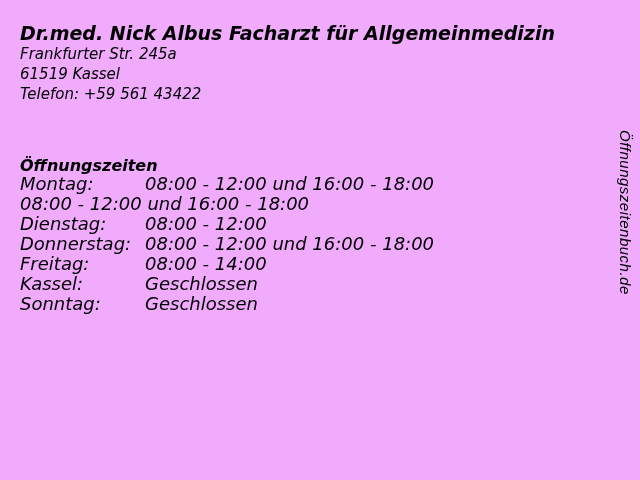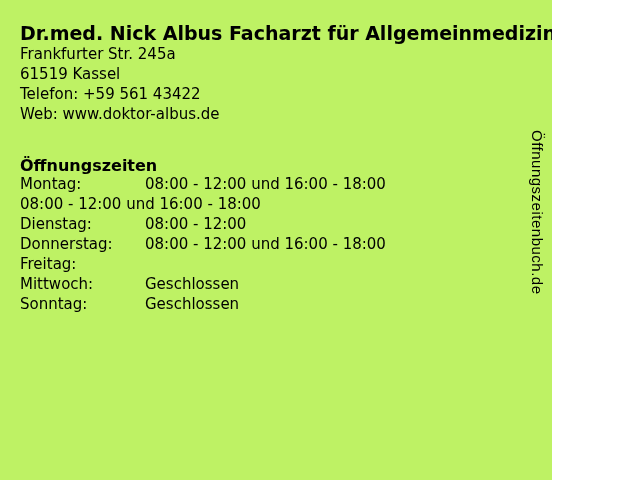--- a/index.html
+++ b/index.html
@@ -2,26 +2,27 @@
 <html><head>
 <meta charset="utf-8">
 <style>
   html, body {
     margin: 0;
     padding: 0;
     background: #ffffff;
   }
   .page {
     position: relative;
-    width: 552px;
+    width: 640px;
     height: 480px;
-    background: #bef264;
+    background: #f0abfc;
     color: #000000;
     font-family: "DejaVu Sans", sans-serif;
     overflow: hidden;
+    font-style: italic;
   }
   .title {
     position: absolute;
     left: 20px;
     top: 9px;
     font-size: 19px;
     font-weight: bold;
     white-space: nowrap;
     letter-spacing: 0px;
   }
@@ -38,21 +39,21 @@
     left: 20px;
     top: 143px;
     font-size: 16px;
     font-weight: bold;
     white-space: nowrap;
   }
   .hours-table {
     position: absolute;
     left: 20px;
     top: 174px;
-    font-size: 15px;
+    font-size: 18px;
     line-height: 20px;
   }
   .hours-row { display: flex; }
   .day-col { width: 125px; flex: 0 0 125px; white-space: nowrap; }
   .time-col { white-space: nowrap; }
   .branding {
     position: absolute;
     top: 130px;
     right: 6px;
     writing-mode: vertical-rl;
@@ -67,21 +68,20 @@
 <body>
 
 <div class="page">
 
   <h1 class="title">Dr.med. Nick Albus Facharzt für Allgemeinmedizin</h1>
 
   <div class="address">
     <div>Frankfurter Str. 245a</div>
     <div>61519 Kassel</div>
     <div>Telefon: +59 561 43422</div>
-    <div>Web: www.doktor-albus.de</div>
   </div>
 
   <h2 class="hours-heading">Öffnungszeiten</h2>
 
   <div class="hours-table">
     <div class="hours-row">
       <span class="day-col">Montag:</span>
       <span class="time-col">08:00 - 12:00 und 16:00 - 18:00</span>
     </div>
     <div class="hours-row">
@@ -90,23 +90,24 @@
     <div class="hours-row">
       <span class="day-col">Dienstag:</span>
       <span class="time-col">08:00 - 12:00</span>
     </div>
     <div class="hours-row">
       <span class="day-col">Donnerstag:</span>
       <span class="time-col">08:00 - 12:00 und 16:00 - 18:00</span>
     </div>
     <div class="hours-row">
       <span class="day-col">Freitag:</span>
+      <span class="time-col">08:00 - 14:00</span>
     </div>
     <div class="hours-row">
-      <span class="day-col">Mittwoch:</span>
+      <span class="day-col">Kassel:</span>
       <span class="time-col">Geschlossen</span>
     </div>
     <div class="hours-row">
       <span class="day-col">Sonntag:</span>
       <span class="time-col">Geschlossen</span>
     </div>
   </div>
 
   <div class="branding">Öffnungszeitenbuch.de</div>
 

